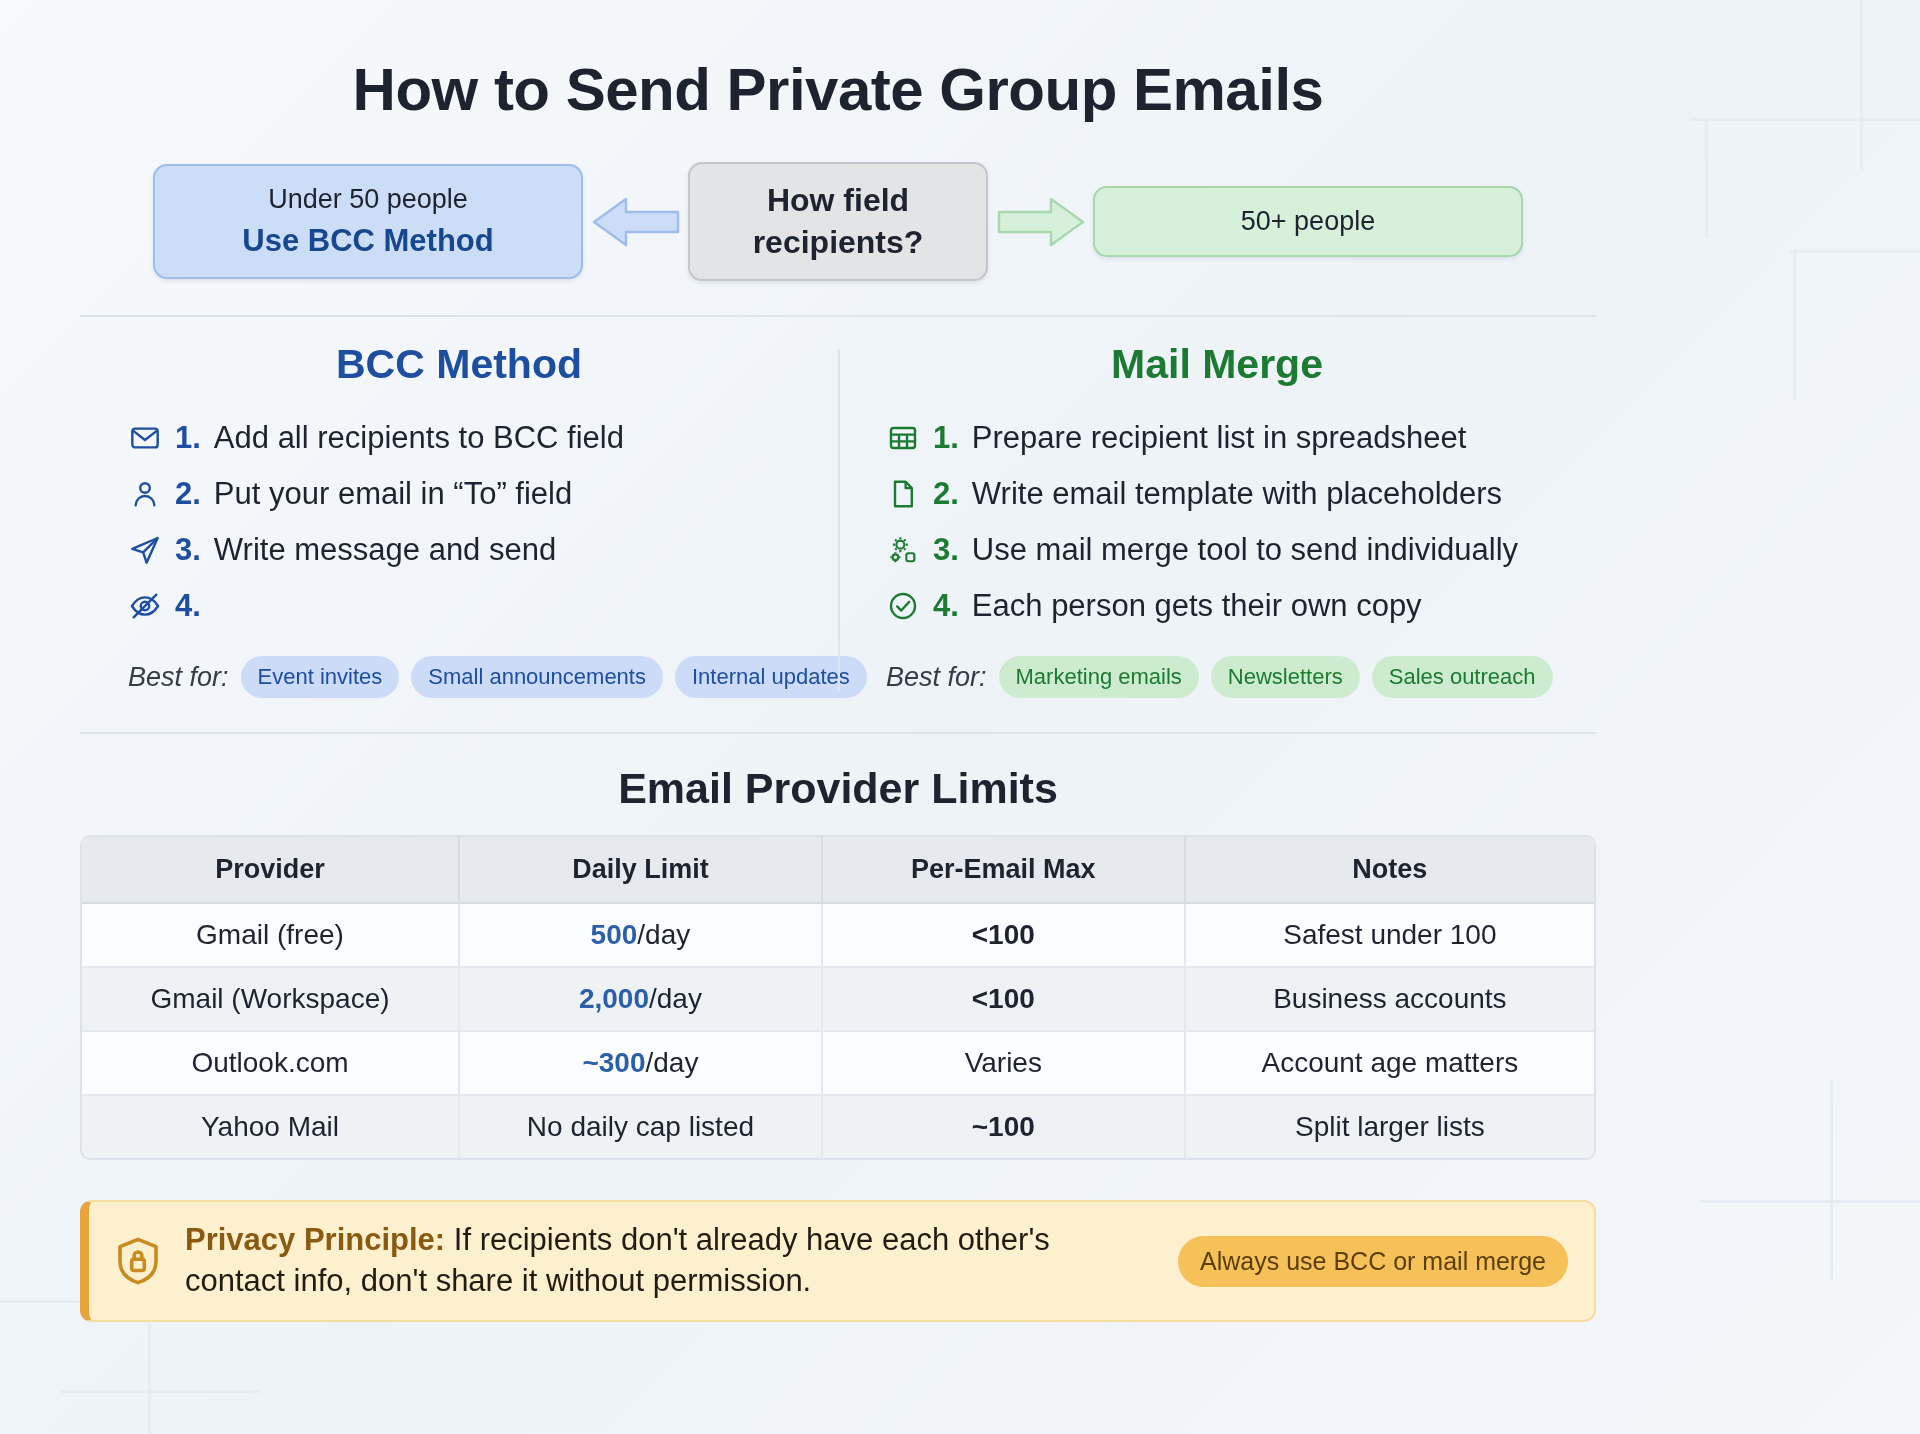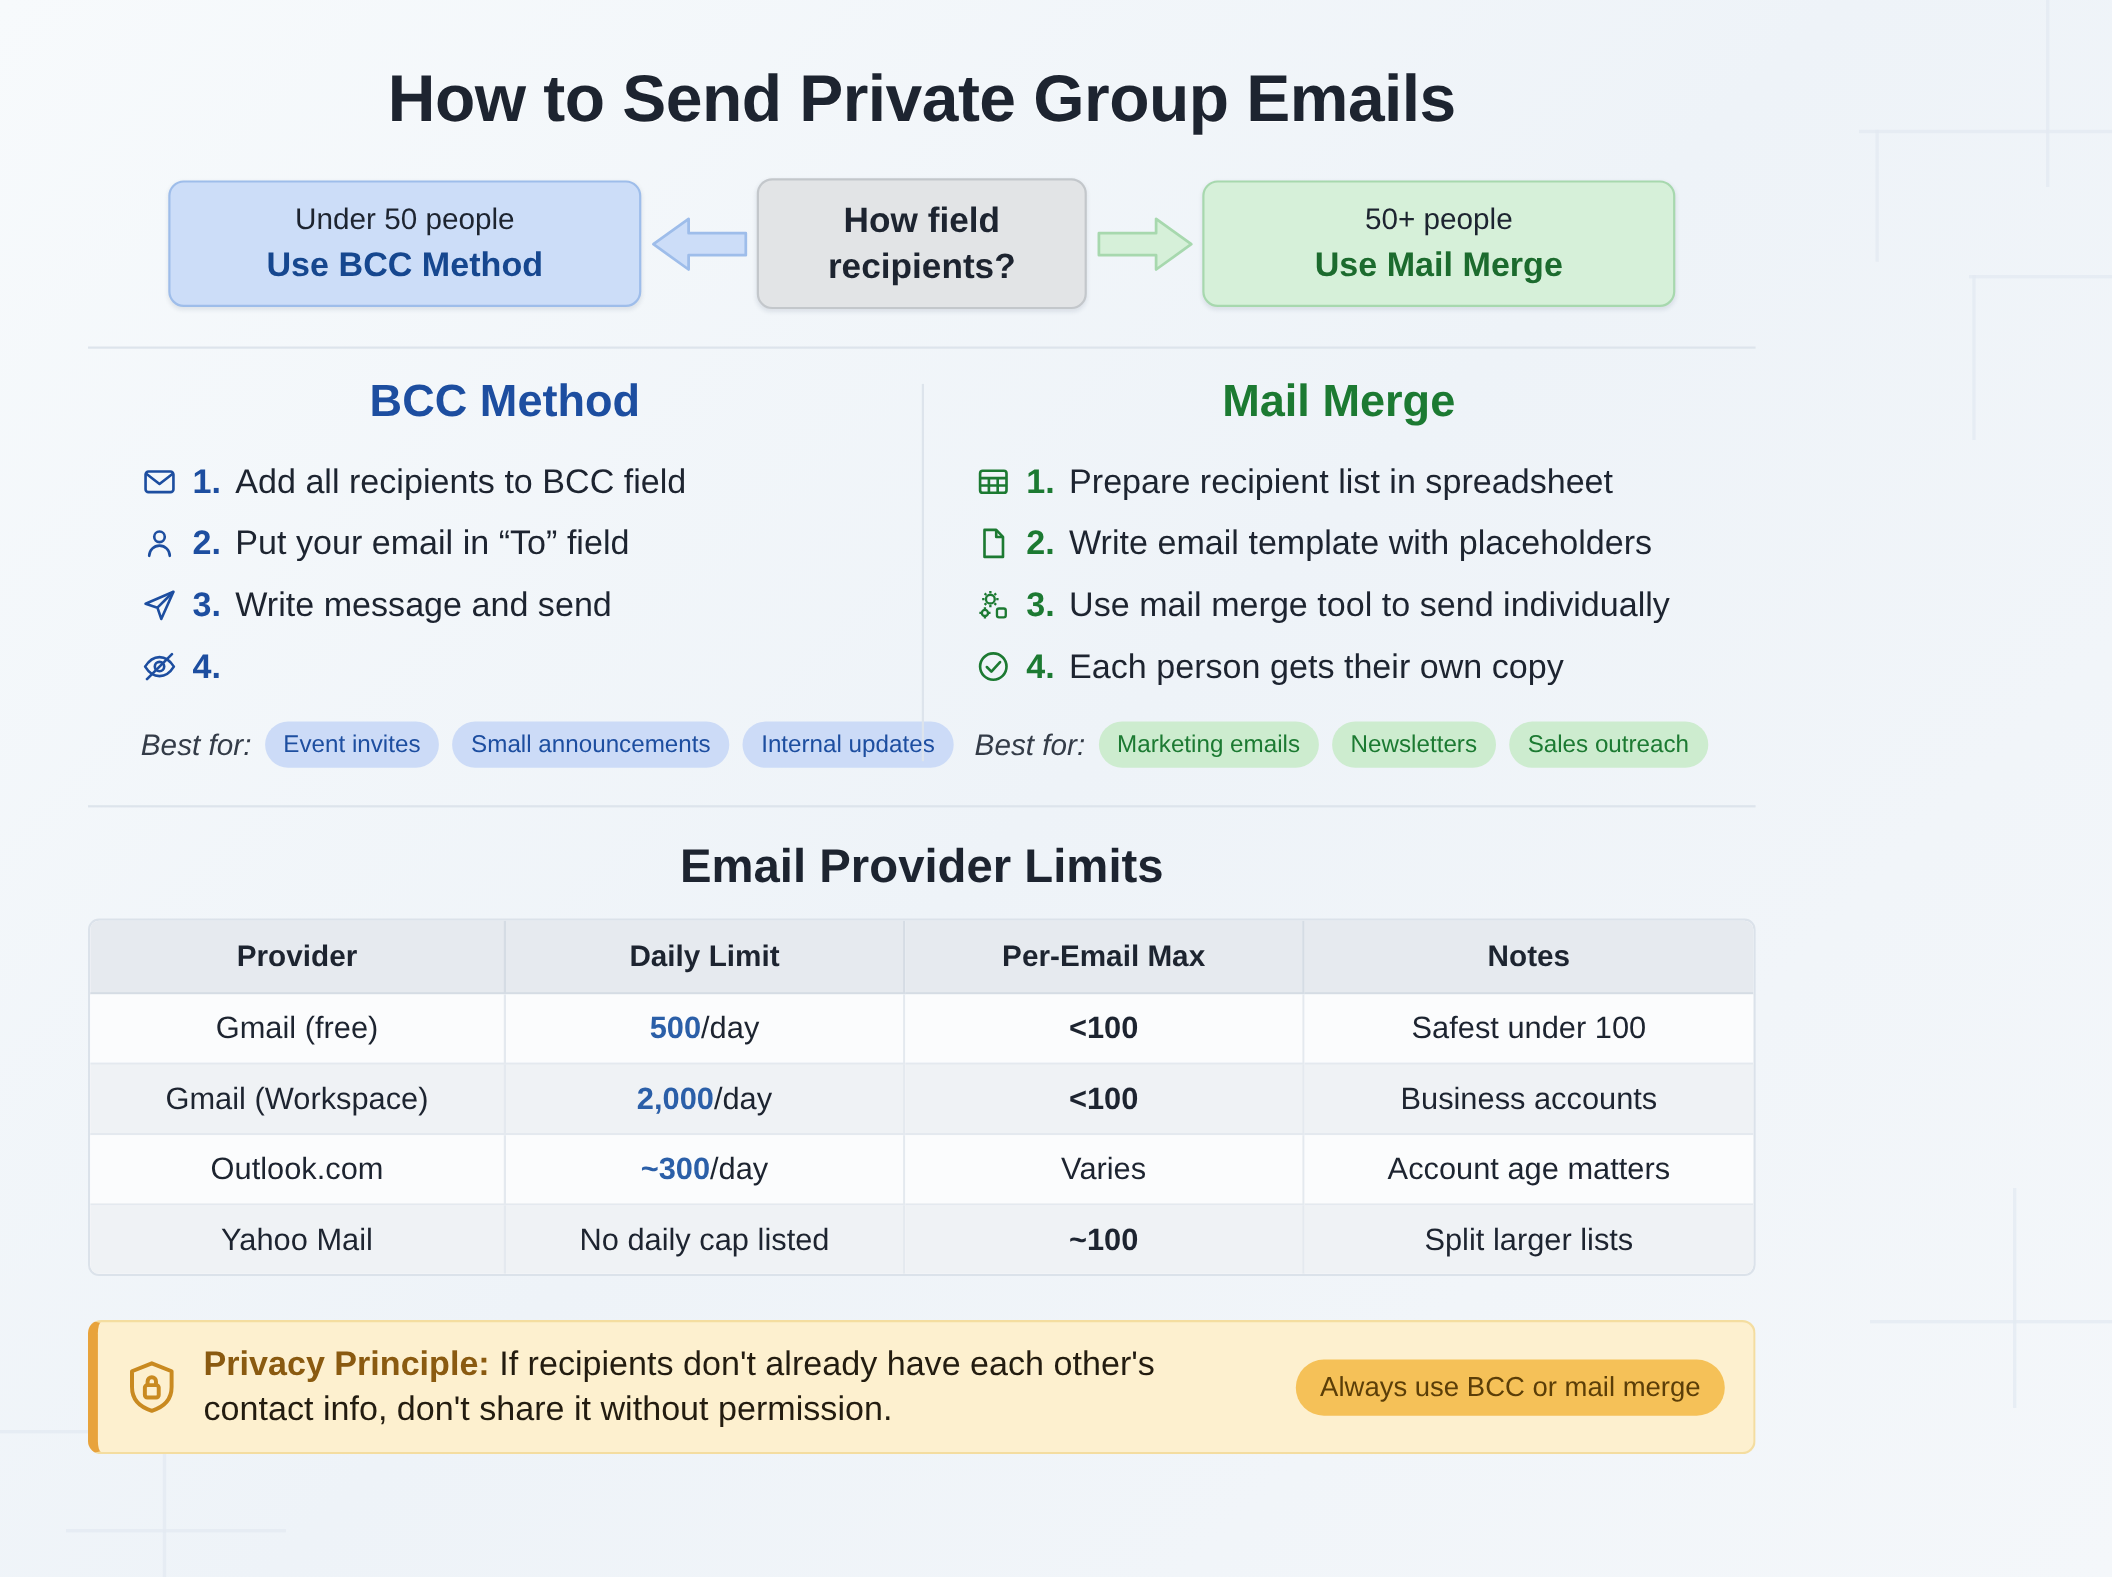--- a/index.html
+++ b/index.html
@@ -297,21 +297,20 @@
       </div>
 
       <div class="arrow-wrap">
         <svg width="96" height="60" viewBox="0 0 96 60">
           <path d="M90 30 L58 7 L58 20 L6 20 L6 40 L58 40 L58 53 Z" fill="#d6f0d9" stroke="#a7d8ae" stroke-width="2.5" stroke-linejoin="round"></path>
         </svg>
       </div>
 
       <div class="flow-box flow-right">
         <div class="l1">50+ people</div>
-        <div class="l2">Use Mail Merge</div>
       </div>
 
     </div>
 
     <div class="hr"></div>
 
     <div class="methods">
       <div class="vdiv"></div>
 
       <div class="method-col">

